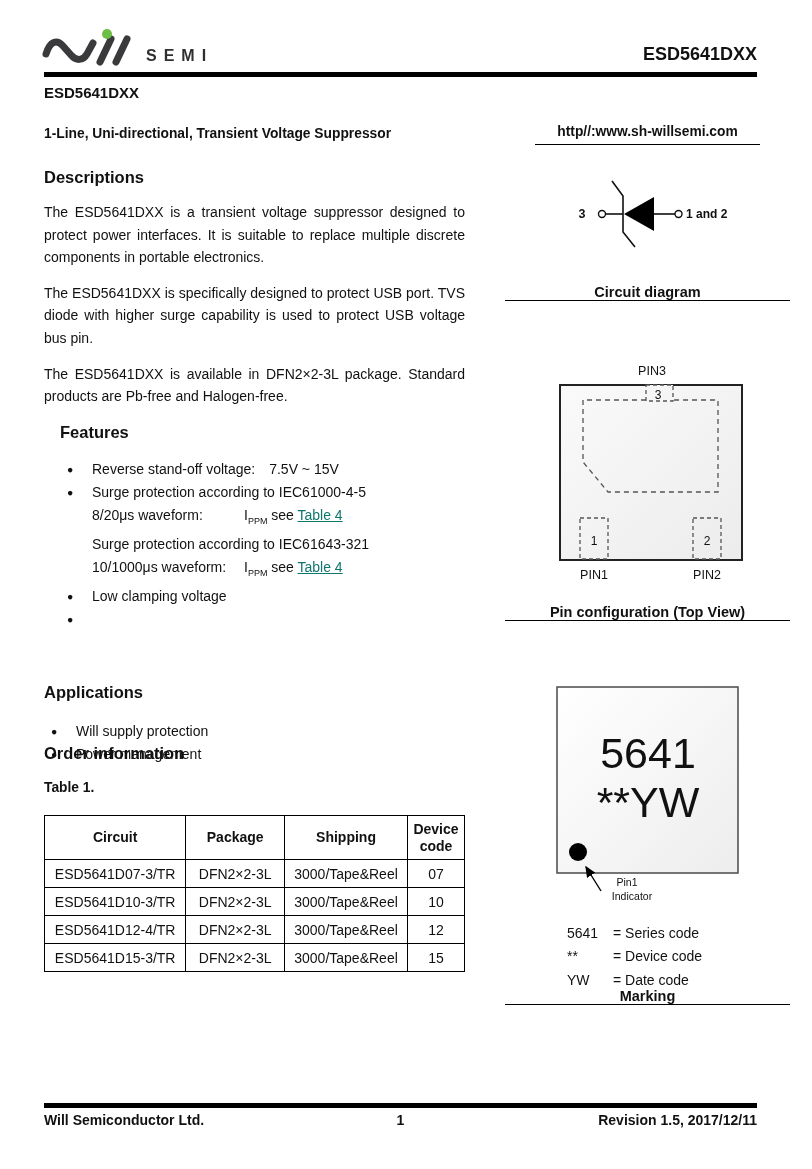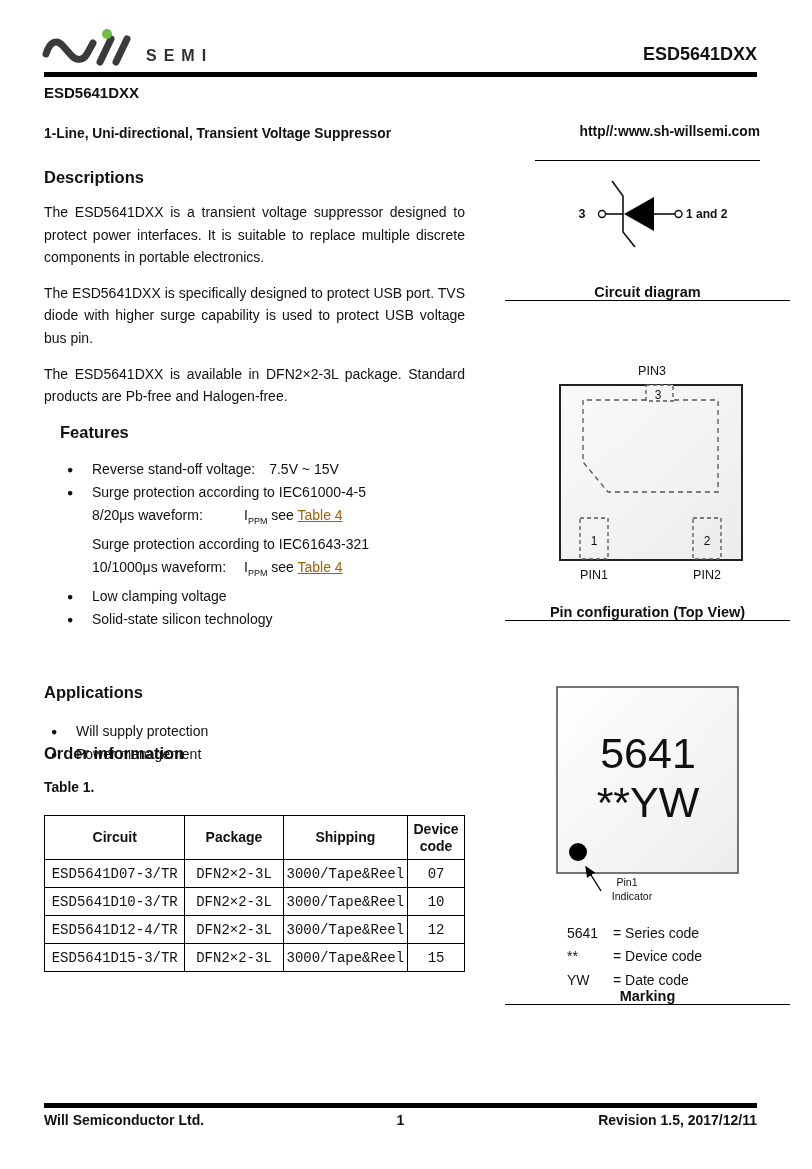--- a/index.html
+++ b/index.html
@@ -25,36 +25,36 @@
   .sec-desc h2 { margin-bottom:14px; }
   .sec-desc p { font-size:14px; line-height:22.6px; text-align:justify; margin-bottom:13px; }
   .sec-features { top:423px;margin-left:16px; }
   .sec-features h2 { margin-bottom:16px; }
   .feat-line, .app-line { display:flex; font-size:14px; line-height:23px; }
   .bullet { width:32px; padding-left:7px; font-size:10.5px; flex:none; }
   .indent .bullet { visibility:hidden; }
   .feat-label { display:inline-block; width:152px; }
   .value-gap { margin-left:14px; }
   sub { font-size:9px; }
-  a.tbl-link { color:#a16207; text-decoration:underline; cursor:pointer; }
+  a.tbl-link { color:#0f766e; text-decoration:underline; cursor:pointer; }
   .sec-apps { top:641px;margin-top:42px; }
   .sec-apps h2 { margin-bottom:18px; }
   .sec-order { top:744px; }
   .sec-order h2 { margin-bottom:17px; }
   .table-caption { font-size:13.8px; font-weight:bold; margin-bottom:20px; }
   table { border-collapse:collapse; }
   th, td { border:1.5px solid #000; text-align:center; vertical-align:middle; font-size:14px; padding:0 2px; }
   th { height:44px; font-weight:bold; line-height:17px; }
-  td { height:28px;font-family:Liberation Mono, monospace; }
+  td { height:28px; }
   col.c1{width:148px;} col.c2{width:104px;} col.c3{width:125px;} col.c4{width:58px;}
 
   
   .rightcol { left:505px; top:0; width:285px; height:100%; }
-  .website { top:124px; left:30px; right:30px; text-align:right; font-size:13.8px; font-weight:bold;
-             border-bottom:1.5px solid #000; padding-bottom:21px; }
+  .website { top:124px; left:30px; right:30px; text-align:center; font-size:13.8px; font-weight:bold;
+             border-bottom:1.5px solid #000; padding-bottom:5px; }
   .caption { left:0; right:0; text-align:center; font-size:14.5px; font-weight:bold;
              border-bottom:1.5px solid #000; padding-bottom:0; }
   .circuit-svg { top:165px; left:0; }
   .circuit-caption { top:284px; }
   .pin-svg { top:355px; left:0; }
   .pin-caption { top:604px;text-align:center; }
   .marking-svg { top:680px; left:0; }
   .legend { top:922px; left:62px; font-size:14px; }
   .legend-row { line-height:23.4px; }
   .legend-code { display:inline-block; width:46px; }
@@ -115,21 +115,20 @@
   <div class="feat-line indent">
     <span class="bullet">●</span>
     <span><span class="feat-label">10/1000μs waveform:</span><span><span>I</span><sub>PPM</sub><span> see </span><a class="tbl-link">Table 4</a></span></span>
   </div>
   <div class="feat-line">
     <span class="bullet">●</span>
     <span>Low clamping voltage</span>
   </div>
   <div class="feat-line">
     <span class="bullet">●</span>
-    <span>Solid-state silicon technology</span>
   </div>
 </div>
 
 <div class="abs leftcol sec-apps">
   <h2 class="sec">Applications</h2>
   <div class="app-line">
     <span class="bullet">●</span>
     <span>Will supply protection</span>
   </div>
   <div class="app-line">

